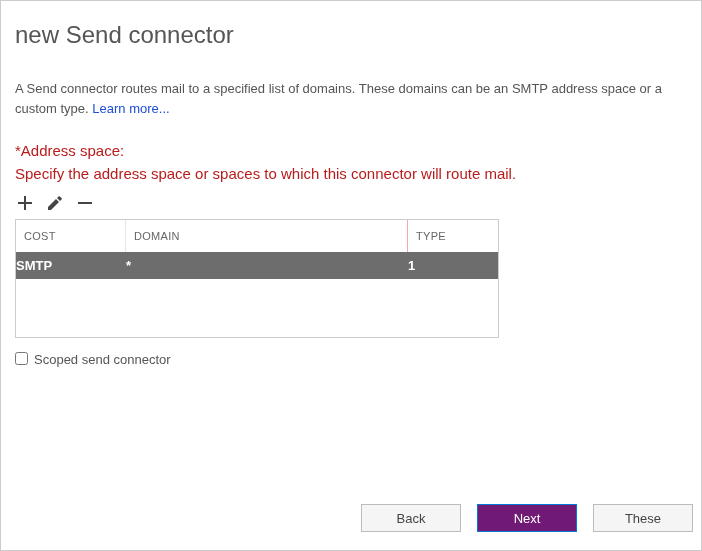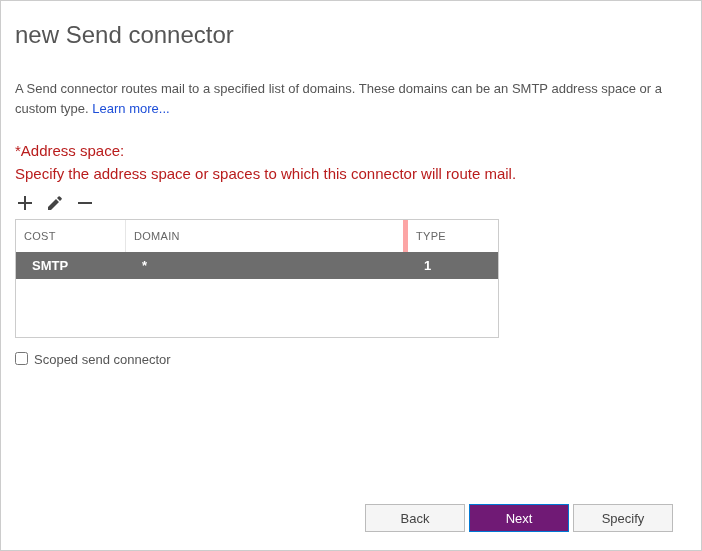--- a/index.html
+++ b/index.html
@@ -67,56 +67,56 @@
       background: #fff;
     }
     .th {
       font-size: 11px;
       color: #666;
       padding: 10px 8px;
       text-align: left;
       letter-spacing: 0.3px;
     }
     .col-type { width: 110px; border-right: 1px solid #e6e6e6; }
-    .col-domain { flex: 1; border-right: 5px solid #fca5a5; }
+    .col-domain { flex: 1; border-right: 1px solid #fca5a5; }
     .col-cost { width: 90px; }
     .table-body {
       height: 85px;
       overflow: auto;
     }
     .row {
       display: flex;
       background: #6d6d6d;
       color: #fff;
       font-weight: bold;
       font-size: 13px;
     }
     .td {
-      padding: 6px 16px;
+      padding: 6px 0;
     }
     .td-type { width: 110px; }
     .td-domain { flex: 1; }
     .td-cost { width: 90px; }
     .checkbox-row {
       display: flex;
       gap: 6px;
       margin-top: 14px;
       color: #555;
       font-size: 13px;
     }
     .checkbox-row input {
       width: 13px;
       height: 13px;
     }
     .footer {
       position: absolute;
       bottom: 18px;
-      right: 28px;
+      right: 8px;
       display: flex;
-      gap: 4px;
+      gap: 16px;
     }
     .btn {
       width: 100px;
       height: 28px;
       font-size: 13px;
       border: 1px solid #bbb;
       background: #f5f5f5;
       color: #444;
       cursor: pointer;
       font-family: inherit;
@@ -174,14 +174,14 @@
 </div>
 
 <label class="checkbox-row">
   <input type="checkbox" style="">
   <span>Scoped send connector</span>
 </label>
 
 <div class="footer">
   <button class="btn">Back</button>
   <button class="btn btn-primary">Next</button>
-  <button class="btn">Specify</button>
+  <button class="btn">These</button>
 </div>
 
 </body></html>

